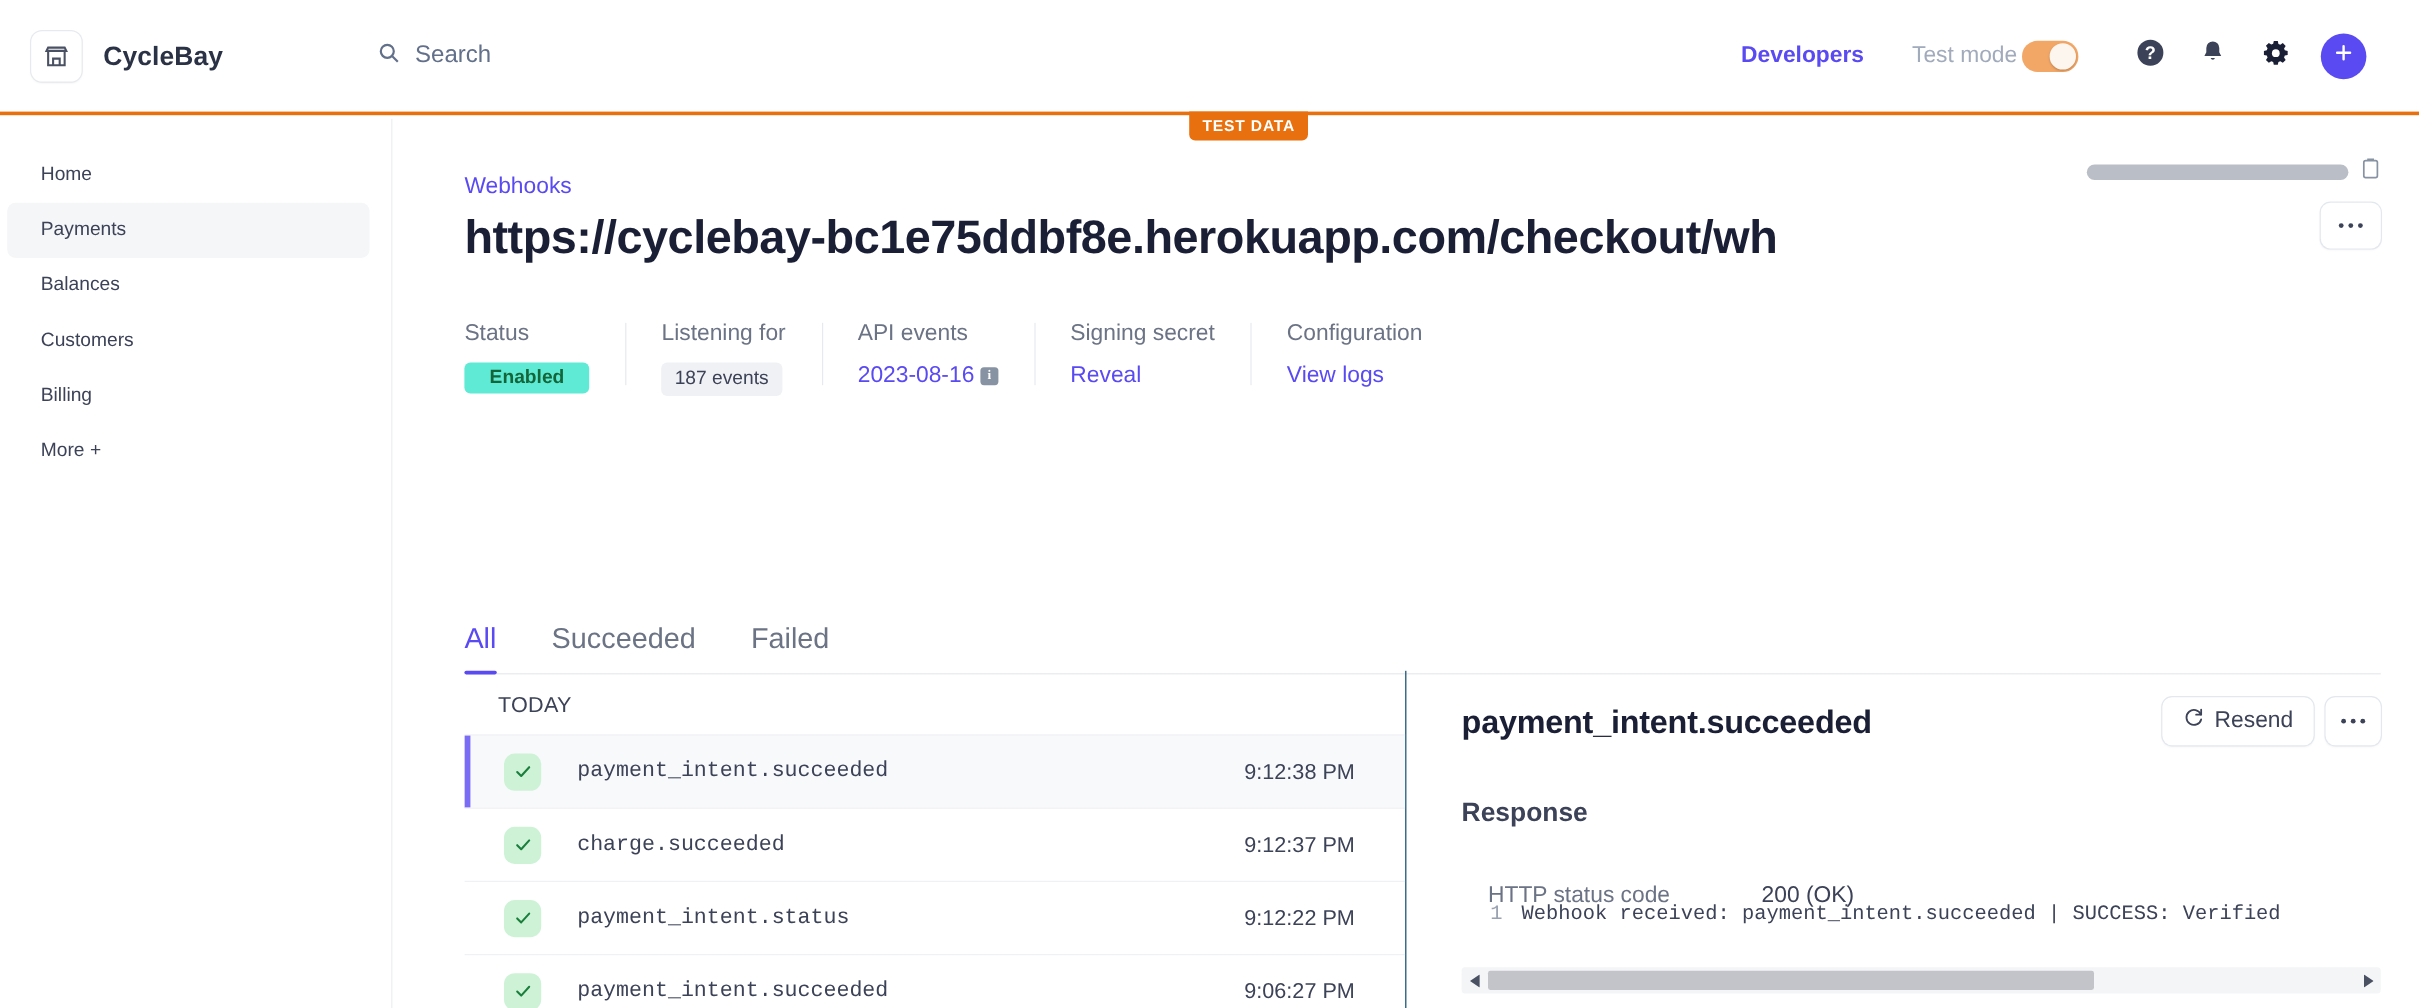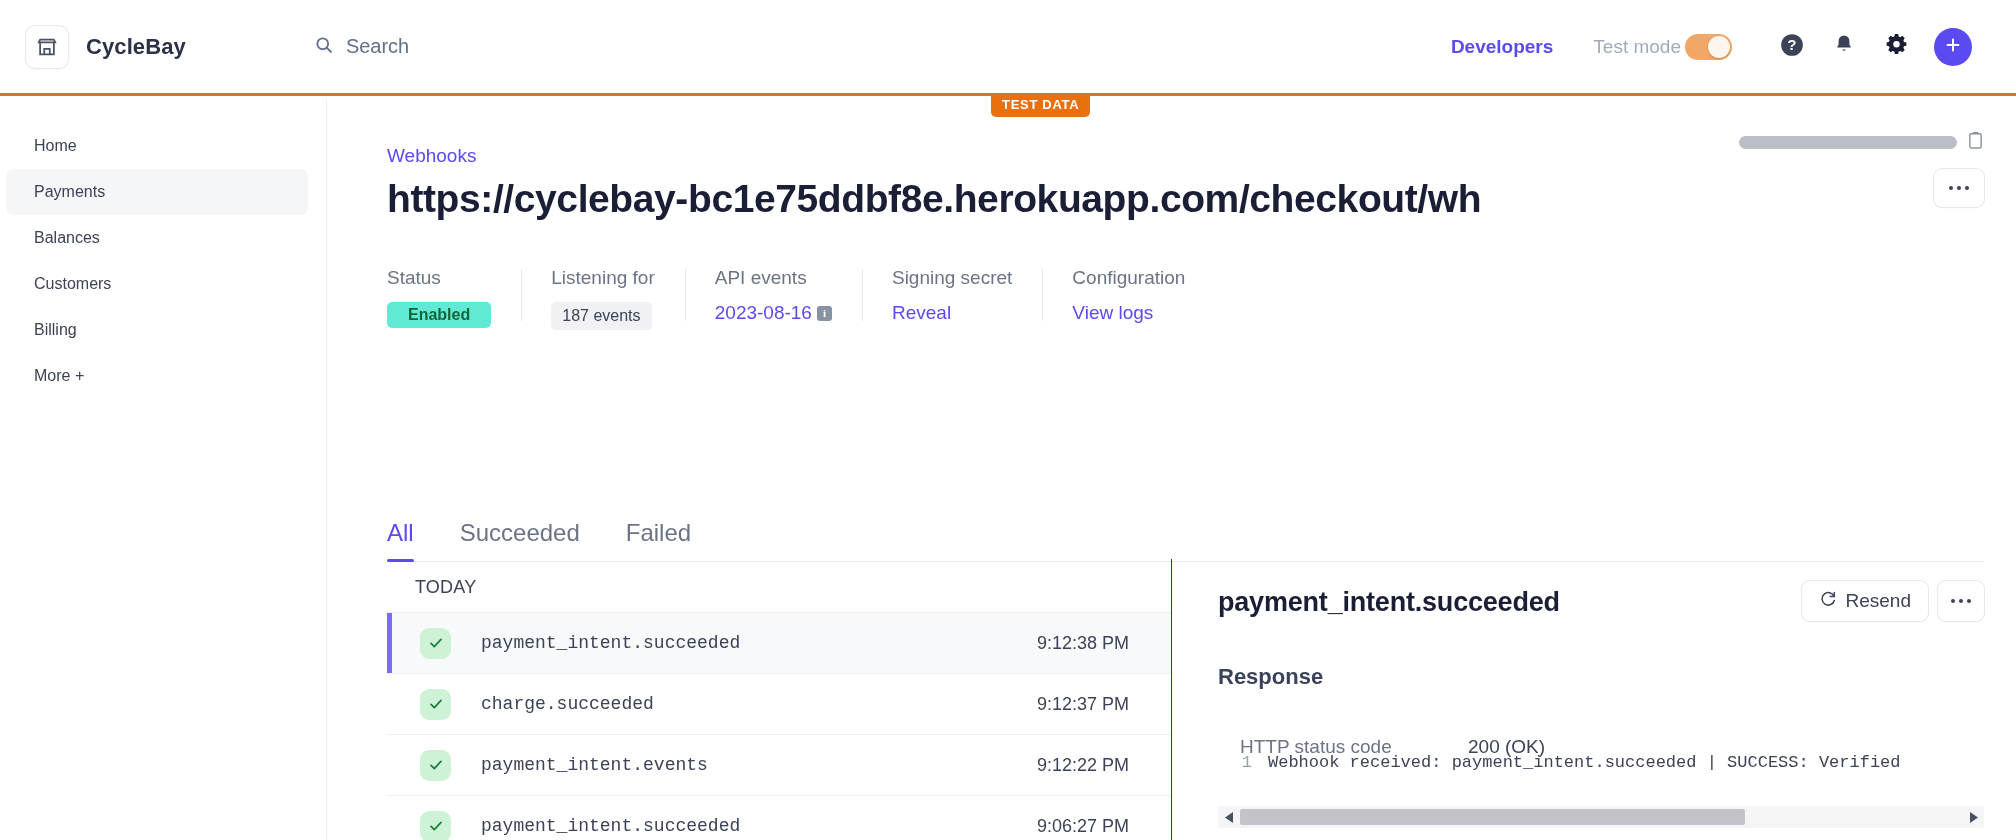--- a/index.html
+++ b/index.html
@@ -414,21 +414,21 @@
         <span class="ev-name">charge.succeeded</span>
         <span class="ev-time">9:12:37 PM</span>
       </div>
 
       <div class="event-row">
         <span class="ev-check">
           <svg width="16" height="16" viewBox="0 0 24 24" fill="none" stroke="#1a7f3c" stroke-width="2.6" stroke-linecap="round" stroke-linejoin="round">
               <path d="M4.5 12.5 9.5 17.5 19.5 6.5"></path>
             </svg>
         </span>
-        <span class="ev-name">payment_intent.events</span>
+        <span class="ev-name">payment_intent.status</span>
         <span class="ev-time">9:12:22 PM</span>
       </div>
 
       <div class="event-row">
         <span class="ev-check">
           <svg width="16" height="16" viewBox="0 0 24 24" fill="none" stroke="#1a7f3c" stroke-width="2.6" stroke-linecap="round" stroke-linejoin="round">
               <path d="M4.5 12.5 9.5 17.5 19.5 6.5"></path>
             </svg>
         </span>
         <span class="ev-name">payment_intent.succeeded</span>

